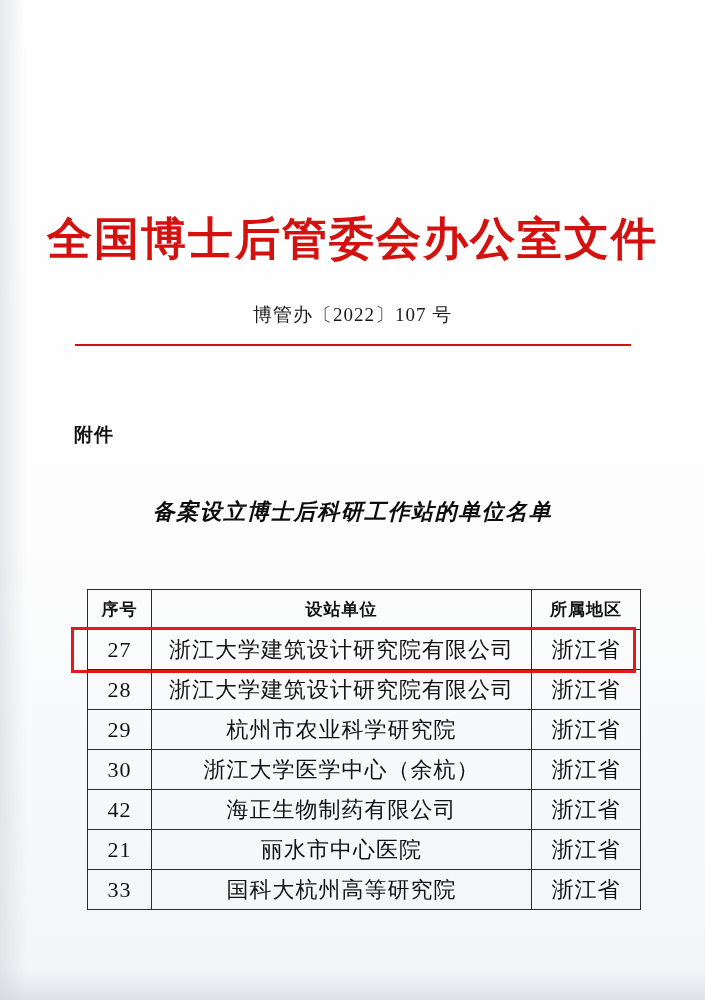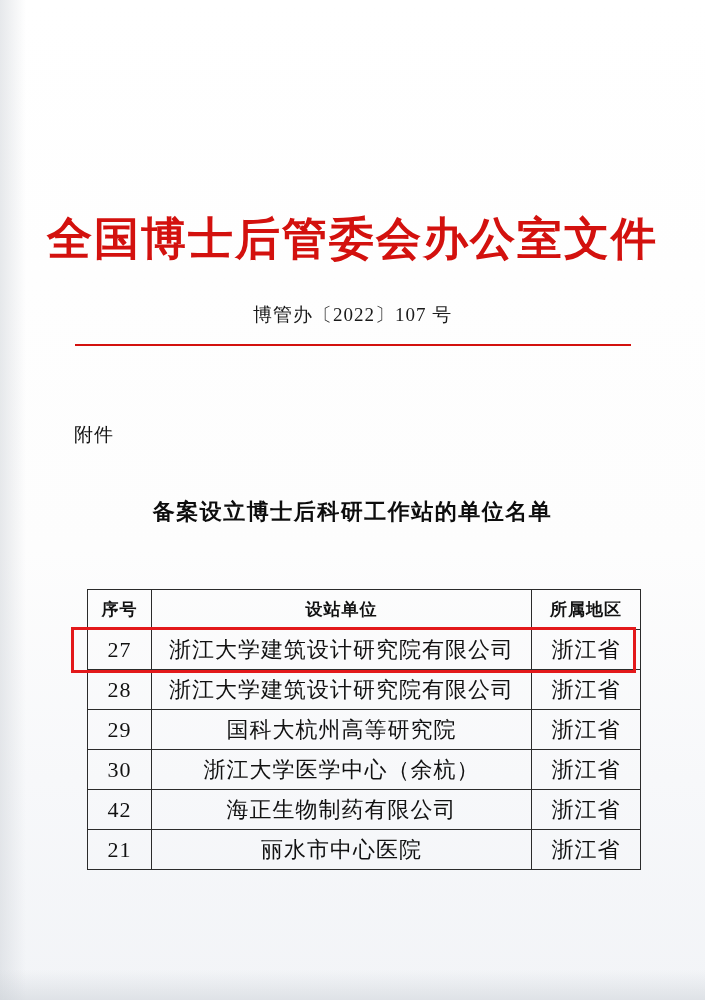--- a/index.html
+++ b/index.html
@@ -56,35 +56,36 @@
     width: 556px;
     height: 2px;
     background: #d3110e;
   }
 
   .attachment-label {
     position: absolute;
     top: 422px;
     left: 74px;
     font-size: 19px;
-    font-weight: normal;
+    font-weight: bold;
     letter-spacing: 1px;
     color: #111;
   }
 
   .list-title {
     position: absolute;
     top: 497px;
     left: 0;
     width: 705px;
     text-align: center;
     font-size: 22px;
     font-weight: bold;
     letter-spacing: 1.5px;
     color: #0d0d0d;
+    font-style: italic;
   }
 
   .table-wrap {
     position: absolute;
     top: 589px;
     left: 87px;
     width: 553px;
   }
 
   table.unit-table {
@@ -181,36 +182,41 @@
           <td>浙江大学建筑设计研究院有限公司</td>
           <td>浙江省</td>
         </tr>
         <tr>
           <td>28</td>
           <td>浙江大学建筑设计研究院有限公司</td>
           <td>浙江省</td>
         </tr>
         <tr>
           <td>29</td>
-          <td>国科大杭州高等研究院</td>
+          <td>杭州市农业科学研究院</td>
           <td>浙江省</td>
         </tr>
         <tr>
           <td>30</td>
           <td>浙江大学医学中心（余杭）</td>
           <td>浙江省</td>
         </tr>
         <tr>
           <td>42</td>
           <td>海正生物制药有限公司</td>
           <td>浙江省</td>
         </tr>
         <tr>
           <td>21</td>
           <td>丽水市中心医院</td>
+          <td>浙江省</td>
+        </tr>
+        <tr>
+          <td>33</td>
+          <td>国科大杭州高等研究院</td>
           <td>浙江省</td>
         </tr>
       </tbody>
     </table>
   </div>
 
   <div class="highlight-box"></div>
 
   <div class="shadow-left"></div>
   <div class="shadow-bottom"></div>

